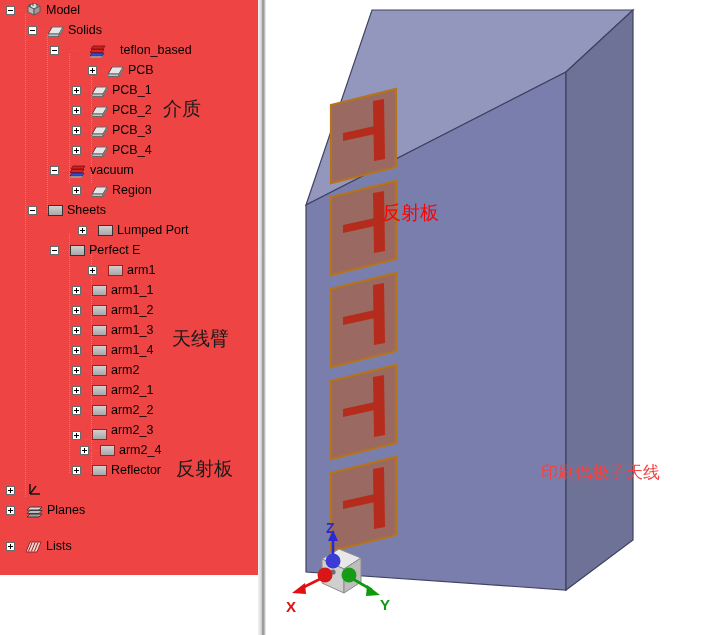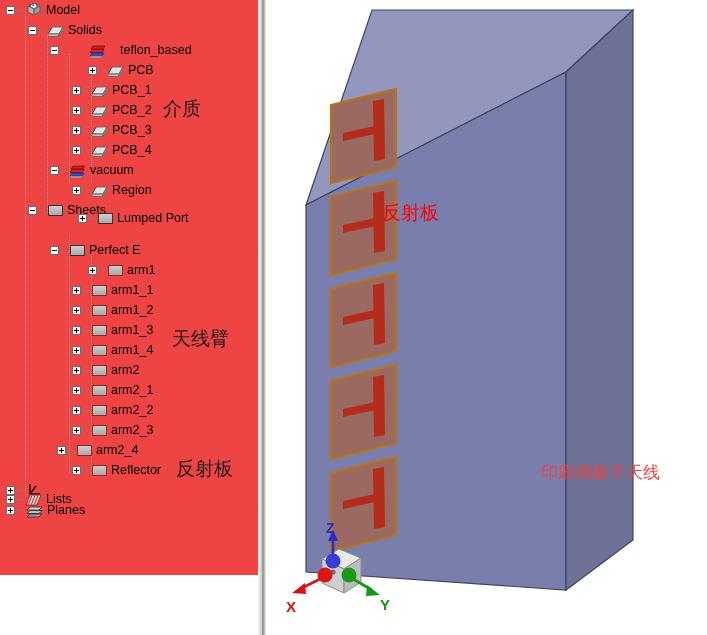--- a/index.html
+++ b/index.html
@@ -212,21 +212,21 @@
               <line x1="4" y1="2" x2="0" y2="9" stroke="#a03030" stroke-width="1"></line>
             </svg></span>
           <span class="tw-label">Region</span>
         </div>
         <div class="tree-row" style="top: 200px; left: 28px;">
           <span class="exp"></span>
           <span class="dots"></span>
           <span class="ico ico-rect"></span>
           <span class="tw-label">Sheets</span>
         </div>
-        <div class="tree-row" style="top: 208px; left: 50px; padding-left: 28px;">
+        <div class="tree-row" style="top: 220px; left: 50px; padding-left: 28px;">
           <span class="exp plus"></span>
           <span class="dots"></span>
           <span class="ico ico-rect"></span>
           <span class="tw-label">Lumped Port</span>
         </div>
         <div class="tree-row" style="top: 240px; left: 50px;">
           <span class="exp"></span>
           <span class="dots"></span>
           <span class="ico ico-rect"></span>
           <span class="tw-label">Perfect E</span>
@@ -272,27 +272,27 @@
           <span class="dots"></span>
           <span class="ico ico-rect red"></span>
           <span class="tw-label">arm2_1</span>
         </div>
         <div class="tree-row" style="top: 400px; left: 72px;">
           <span class="exp plus"></span>
           <span class="dots"></span>
           <span class="ico ico-rect red"></span>
           <span class="tw-label">arm2_2</span>
         </div>
-        <div class="tree-row" style="top: 420px; left: 72px;">
+        <div class="tree-row" style="top: 420px; left: 72px; align-items: flex-end;">
           <span class="exp plus"></span>
           <span class="dots"></span>
           <span class="ico ico-rect red"></span>
           <span class="tw-label">arm2_3</span>
         </div>
-        <div class="tree-row" style="top: 440px; left: 57px; text-align: right;">
+        <div class="tree-row" style="top: 440px; left: 80px; text-align: right;">
           <span class="exp plus"></span>
           <span class="dots"></span>
           <span class="ico ico-rect red"></span>
           <span class="tw-label">arm2_4</span>
         </div>
         <div class="tree-row" style="top: 460px; left: 72px;">
           <span class="exp plus"></span>
           <span class="dots"></span>
           <span class="ico ico-rect red"></span>
           <span class="tw-label">Reflector</span>
@@ -309,21 +309,21 @@
         <div class="tree-row" style="top: 500px; left: 6px;">
           <span class="exp plus"></span>
           <span class="dots"></span>
           <span class="ico ico-planes"><svg width="17" height="12" viewBox="0 0 17 12">
               <polygon points="4,1 16,1 13,4 1,4" fill="#d8d8d8" stroke="#333" stroke-width="0.9"></polygon>
               <polygon points="4,4.5 16,4.5 13,7.5 1,7.5" fill="#bdbdbd" stroke="#333" stroke-width="0.9"></polygon>
               <polygon points="4,8 16,8 13,11 1,11" fill="#9e9e9e" stroke="#333" stroke-width="0.9"></polygon>
             </svg></span>
           <span class="tw-label">Planes</span>
         </div>
-        <div class="tree-row" style="top: 489px; left: 6px; align-items: center;">
+        <div class="tree-row" style="top: 536px; left: 6px; align-items: center;">
           <span class="exp plus"></span>
           <span class="dots"></span>
           <span class="ico ico-lists"><svg width="16" height="13" viewBox="0 0 16 13">
               <polygon points="4,1 15,1 11,11 0,11" fill="#efd7d7" stroke="#a02020" stroke-width="1"></polygon>
               <line x1="6" y1="1.6" x2="2.4" y2="10.4" stroke="#a02020" stroke-width="1"></line>
               <line x1="9" y1="1.6" x2="5.4" y2="10.4" stroke="#a02020" stroke-width="1"></line>
               <line x1="12" y1="1.6" x2="8.4" y2="10.4" stroke="#a02020" stroke-width="1"></line>
             </svg></span>
           <span class="tw-label">Lists</span>
         </div>

